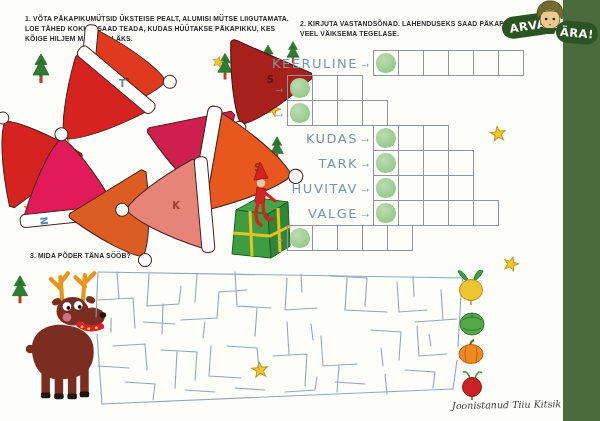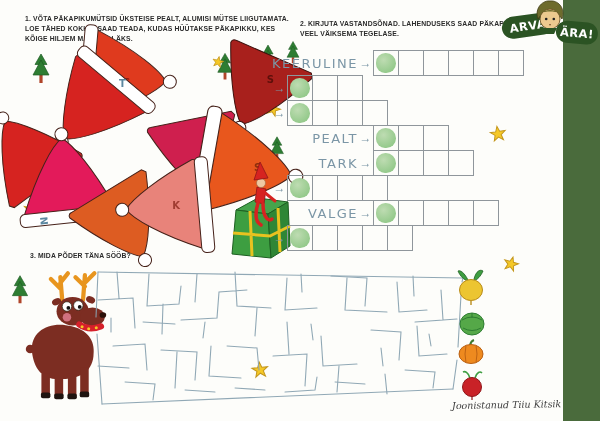--- a/index.html
+++ b/index.html
@@ -173,21 +173,21 @@
     <span class="cells">
       <span class="cell">
           <i class="gdot"></i>
         </span>
       <span class="cell"></span>
         <span class="cell"></span>
         <span class="cell"></span>
     </span>
   </div>
   <div class="word-row" style="top:125px">
-    <span class="wlabel">PEALT</span>
+    <span class="wlabel">KUDAS</span>
     <span class="warrow">→</span>
     <span class="cells">
       <span class="cell">
           <i class="gdot"></i>
         </span>
       <span class="cell"></span>
         <span class="cell"></span>
     </span>
   </div>
   <div class="word-row" style="top:150px">
@@ -196,20 +196,21 @@
     <span class="cells">
       <span class="cell">
           <i class="gdot"></i>
         </span>
       <span class="cell"></span>
         <span class="cell"></span>
         <span class="cell"></span>
     </span>
   </div>
   <div class="word-row" style="top:175px">
+    <span class="wlabel">HUVITAV</span>
     <span class="warrow">→</span>
     <span class="cells">
       <span class="cell">
           <i class="gdot"></i>
         </span>
       <span class="cell"></span>
         <span class="cell"></span>
         <span class="cell"></span>
     </span>
   </div>

